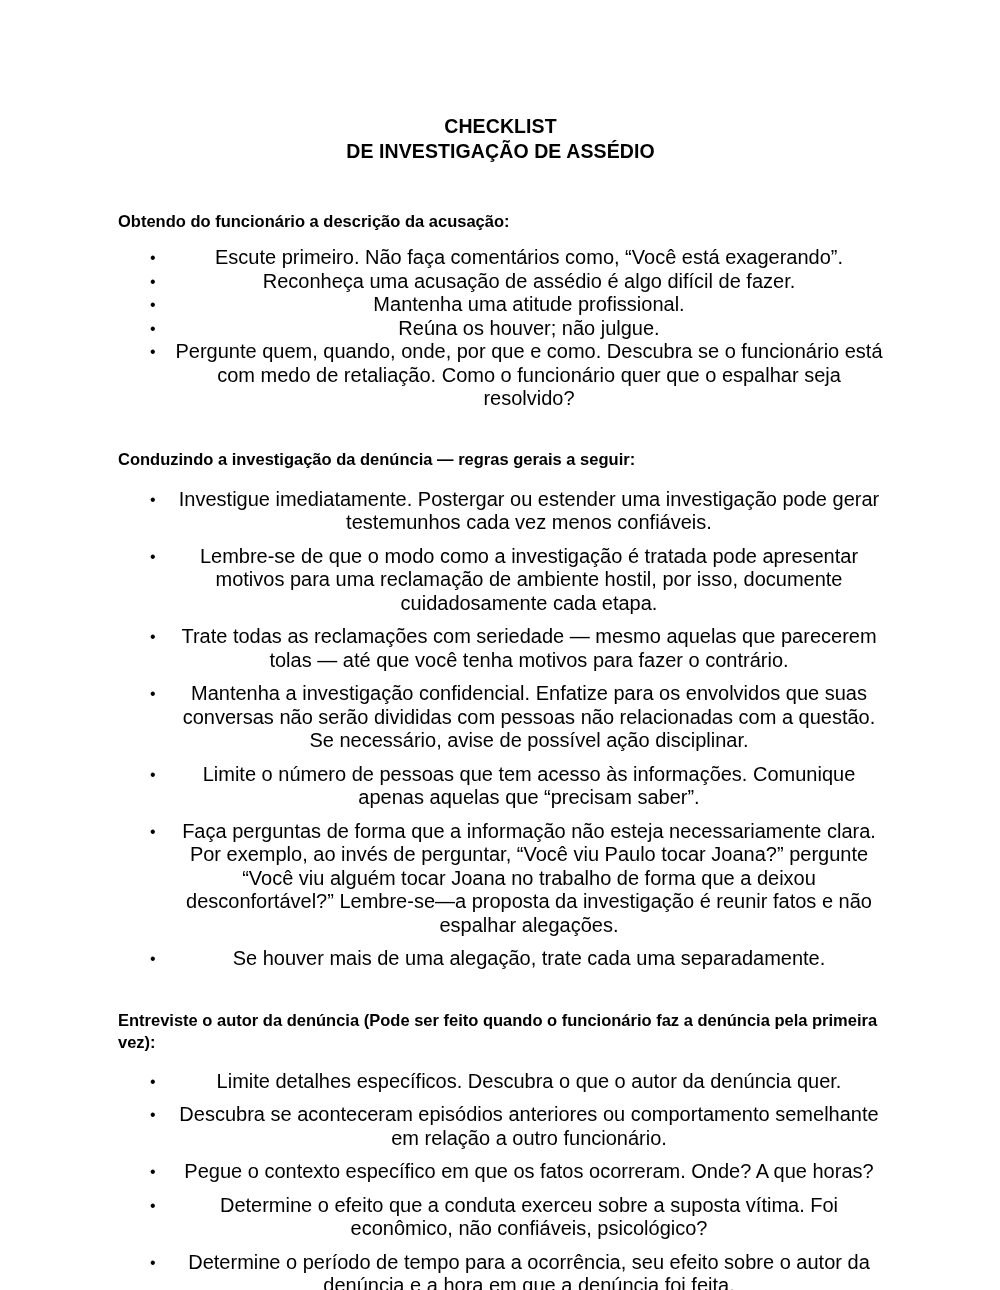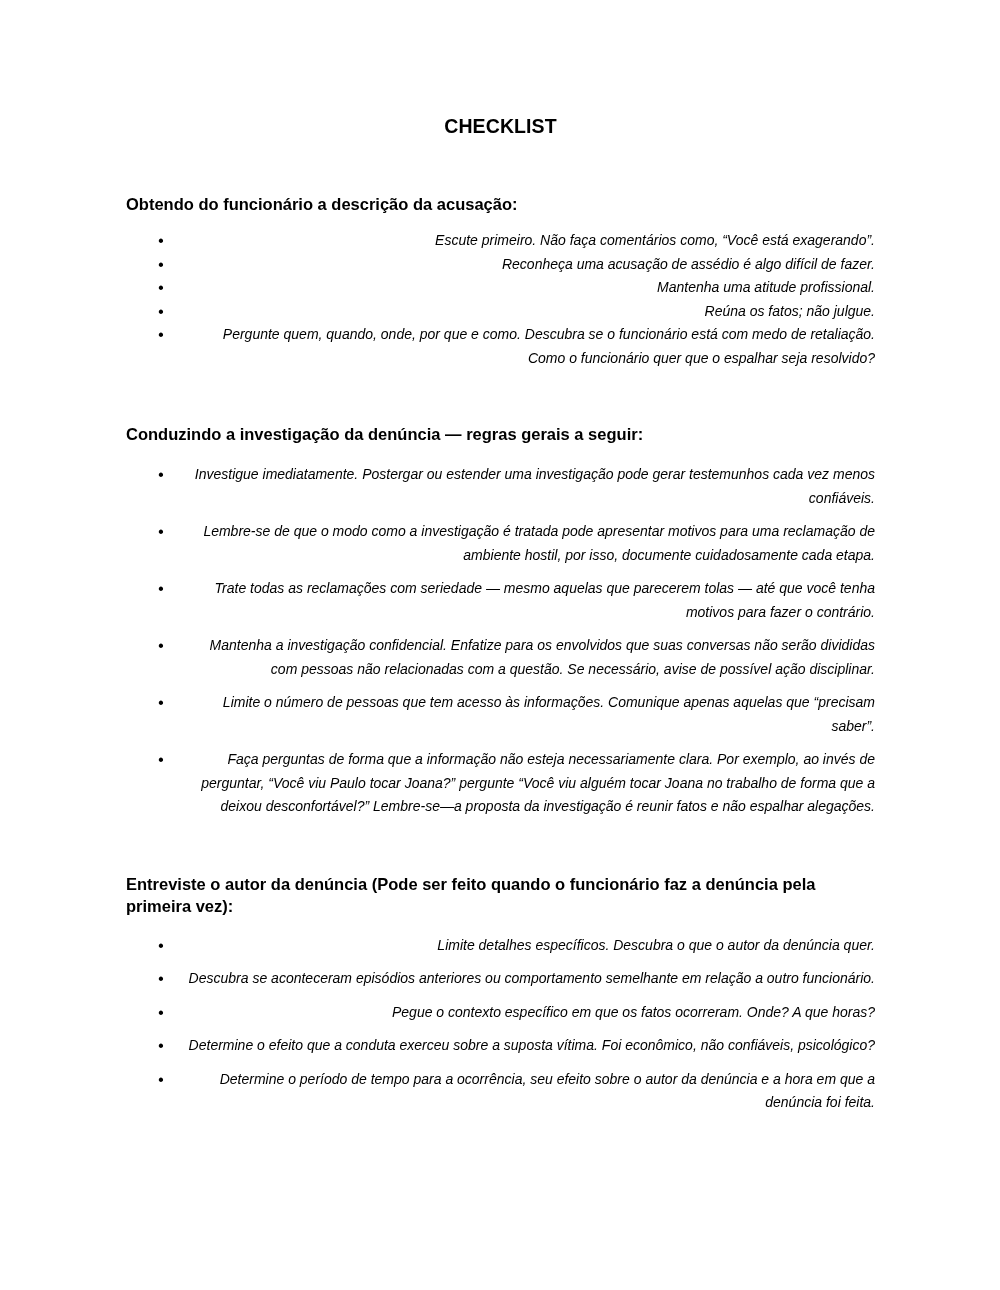--- a/index.html
+++ b/index.html
@@ -29,39 +29,38 @@
     text-align: center;
     font-weight: bold;
     font-size: 19.5px;
     line-height: 25px;
     letter-spacing: 0.1px;
   }
   .doc-title .title-line {
     display: block;
   }
   .section {
-    margin: 8px;
+    margin: 0;
   }
   .section-heading {
     font-weight: bold;
     font-size: 16.5px;
     line-height: 22px;
   }
   ul.checklist {
     list-style: none;
     margin: 0;
     padding: 0;
   }
   ul.checklist > li {
     position: relative;
     padding-left: 57px;
-    font-size: 14px;
+    font-size: 20px;
     line-height: 23.5px;
-    text-align: right;
-    font-style: italic;
+    text-align: center;
   }
   ul.checklist > li::before {
     content: "\2022";
     position: absolute;
     left: 32px;
     top: 0;
     font-size: 16px;
     line-height: 23.5px;
   }
   
@@ -84,48 +83,50 @@
   .gap-h3-to-list  { height: 17px; }
 </style>
 </head>
 <body>
 
 <div class="page">
   <div class="doc-body">
 
     <div class="doc-title">
       <span class="title-line">CHECKLIST</span>
+      <span class="title-line">DE INVESTIGAÇÃO DE ASSÉDIO</span>
     </div>
 
     <div class="gap-title-to-h1"></div>
 
     <div class="section">
       <div class="section-heading">Obtendo do funcionário a descrição da acusação:</div>
       <div class="gap-h-to-list"></div>
       <ul class="checklist list-tight">
         <li>Escute primeiro. Não faça comentários como, “Você está exagerando”.</li>
         <li>Reconheça uma acusação de assédio é algo difícil de fazer.</li>
         <li>Mantenha uma atitude profissional.</li>
-        <li>Reúna os fatos; não julgue.</li>
+        <li>Reúna os houver; não julgue.</li>
         <li>Pergunte quem, quando, onde, por que e como. Descubra se o funcionário está com medo de retaliação. Como o funcionário quer que o espalhar seja resolvido?</li>
       </ul>
     </div>
 
     <div class="gap-list-to-h"></div>
 
     <div class="section">
       <div class="section-heading">Conduzindo a investigação da denúncia — regras gerais a seguir:</div>
       <div class="gap-h2-to-list"></div>
       <ul class="checklist list-loose">
         <li>Investigue imediatamente. Postergar ou estender uma investigação pode gerar testemunhos cada vez menos confiáveis.</li>
         <li>Lembre-se de que o modo como a investigação é tratada pode apresentar motivos para uma reclamação de ambiente hostil, por isso, documente cuidadosamente cada etapa.</li>
         <li>Trate todas as reclamações com seriedade — mesmo aquelas que parecerem tolas — até que você tenha motivos para fazer o contrário.</li>
         <li>Mantenha a investigação confidencial. Enfatize para os envolvidos que suas conversas não serão divididas com pessoas não relacionadas com a questão. Se necessário, avise de possível ação disciplinar.</li>
         <li>Limite o número de pessoas que tem acesso às informações. Comunique apenas aquelas que “precisam saber”.</li>
         <li>Faça perguntas de forma que a informação não esteja necessariamente clara. Por exemplo, ao invés de perguntar, “Você viu Paulo tocar Joana?” pergunte “Você viu alguém tocar Joana no trabalho de forma que a deixou desconfortável?” Lembre-se—a proposta da investigação é reunir fatos e não espalhar alegações.</li>
+        <li>Se houver mais de uma alegação, trate cada uma separadamente.</li>
       </ul>
     </div>
 
     <div class="gap-list2-to-h3"></div>
 
     <div class="section">
       <div class="section-heading">Entreviste o autor da denúncia (Pode ser feito quando o funcionário faz a denúncia pela primeira vez):</div>
       <div class="gap-h3-to-list"></div>
       <ul class="checklist list-loose">
         <li>Limite detalhes específicos. Descubra o que o autor da denúncia quer.</li>

